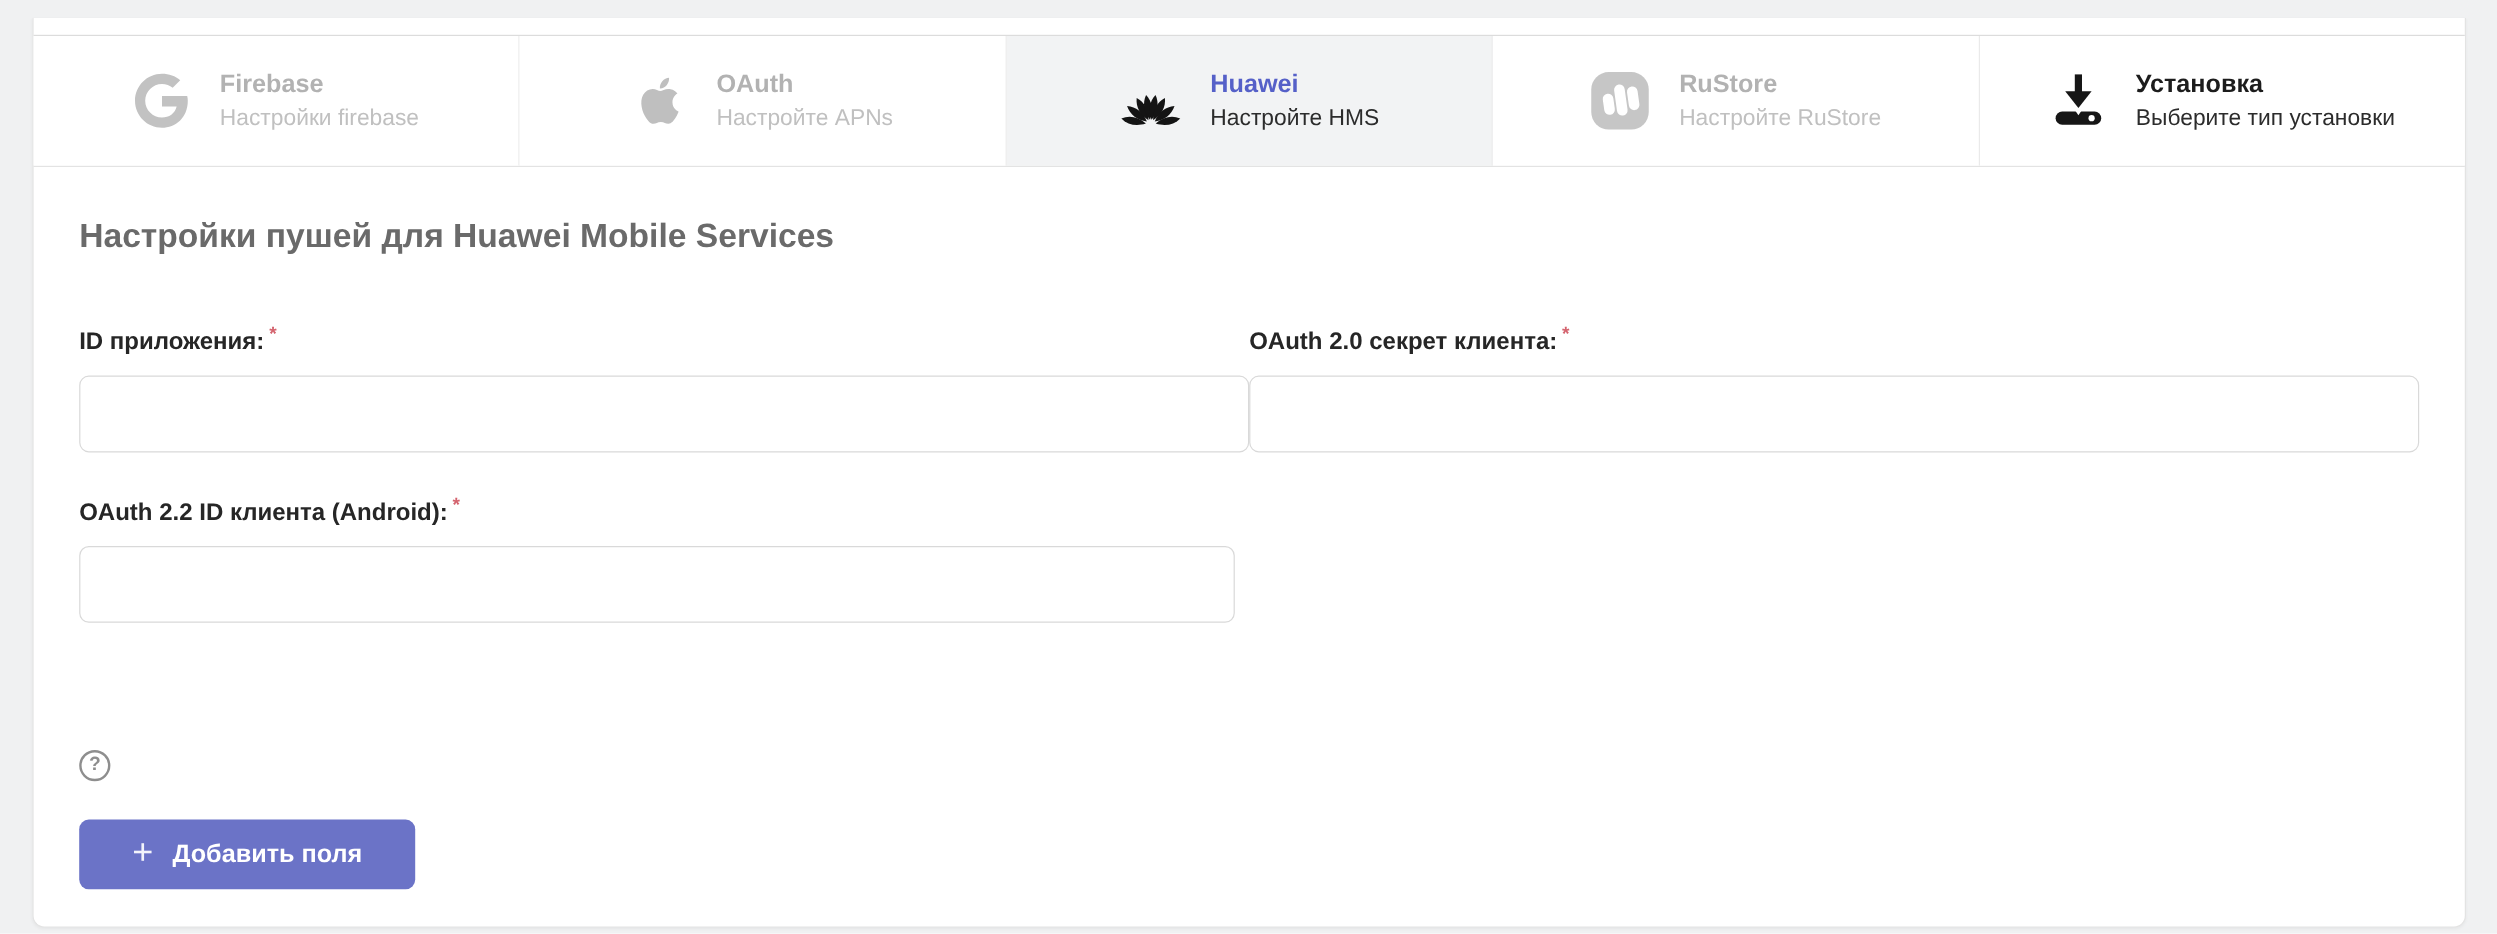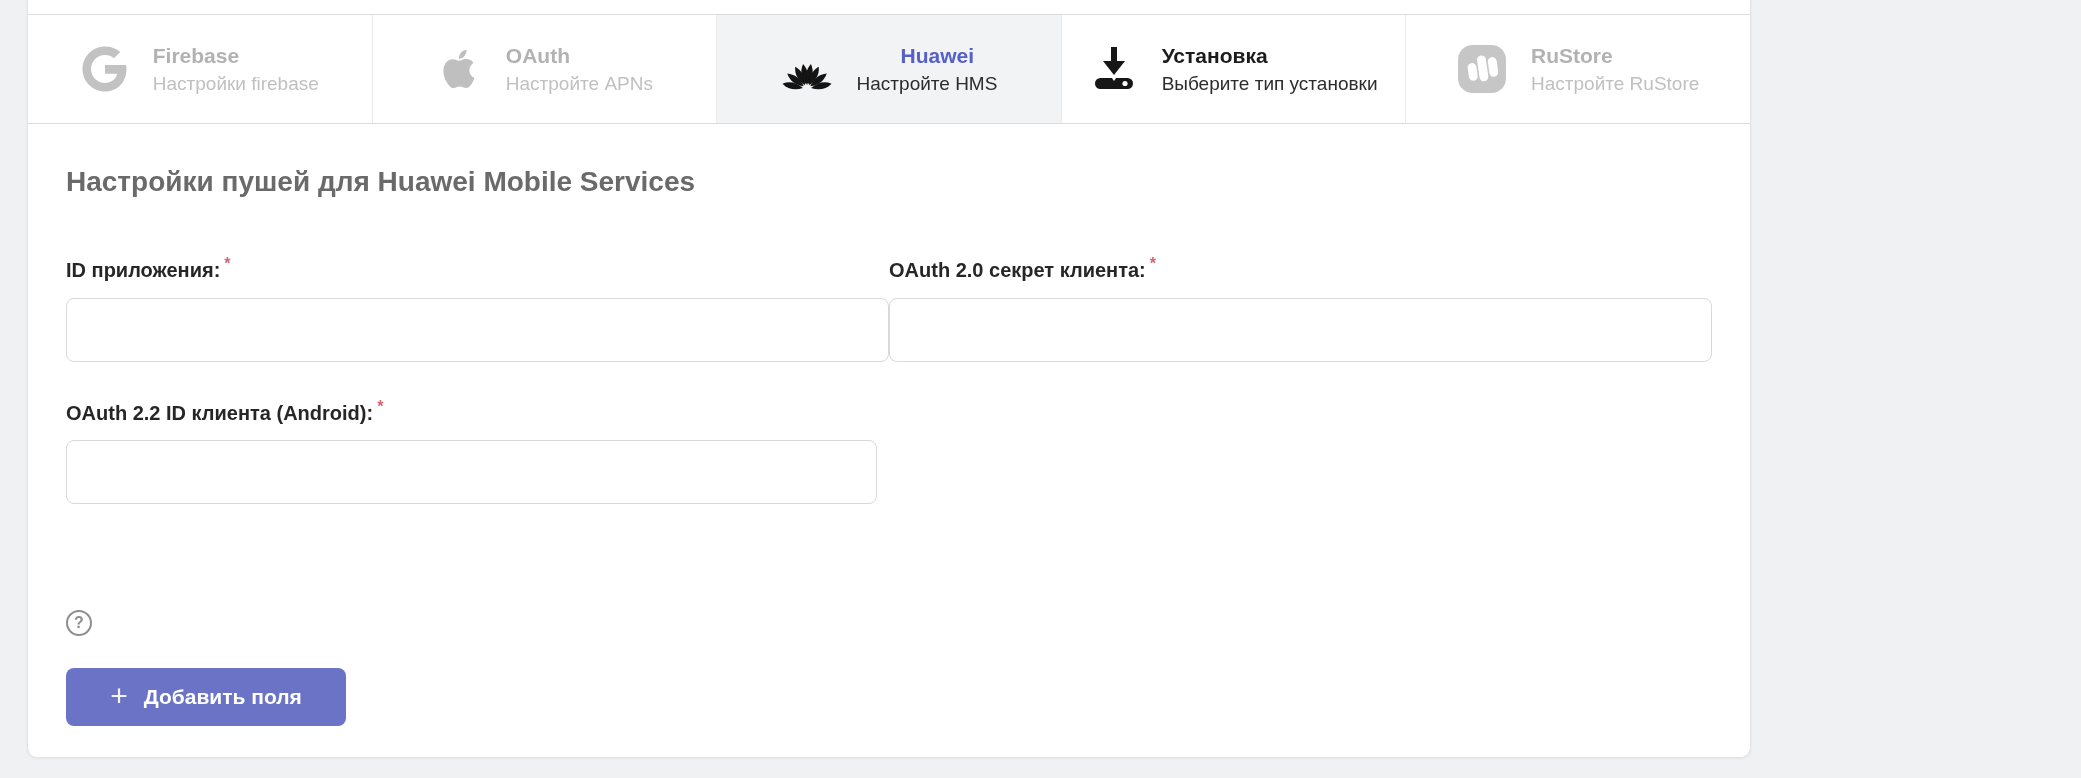--- a/index.html
+++ b/index.html
@@ -4,22 +4,22 @@
 <style>
   html,body{margin:0;padding:0;}
   body{
     width:2081px;height:778px;
     background:#f0f1f2;
     font-family:"Liberation Sans","DejaVu Sans",sans-serif;
     overflow:hidden;
     position:relative;
   }
   .card{
-    position:absolute;left:27px;top:0;
-    width:1724px;height:758px;
+    position:absolute;left:27px;top:15px;
+    width:2028px;height:758px;
     background:#ffffff;
     border:1px solid #e3e3e3;border-top:none;
     border-radius:0 0 10px 10px;
     box-shadow:0 1px 3px rgba(0,0,0,0.05);
     box-sizing:border-box;
   }
   .top-strip{height:14px;border-bottom:1px solid #dcdcdc;}
   
   .tabs{display:flex;height:108px;border-bottom:1px solid #dcdcdc;}
   .tab{
@@ -27,21 +27,21 @@
     gap:24px;border-right:1px solid #eaeaea;cursor:pointer;
     background:#ffffff;
   }
   .tab:last-child{border-right:none;}
   .tab--active{background:#f2f3f4;}
   .tab .txt{display:flex;flex-direction:column;line-height:1.22;}
   .tab-title{font-size:21px;font-weight:bold;}
   .tab-sub{font-size:19px;margin-top:3px;}
   .tab--muted .tab-title{color:#b2b2b2;}
   .tab--muted .tab-sub{color:#c0c0c0;}
-  .tab--active .tab-title{color:#5560c8;margin-left:44px;}
+  .tab--active .tab-title{color:#5560c8;}
   .tab--active .tab-sub{color:#2c2c2c;text-align:right;}
   .tab--dark .tab-title{color:#1c1c1c;}
   .tab--dark .tab-sub{color:#2c2c2c;}
   .tab-icon{flex:0 0 auto;display:flex;align-items:center;justify-content:center;}
   
   .main{padding:0 38px;}
   .page-heading{
     margin:44px 0 0 0;font-size:28px;font-weight:bold;color:#6a6a6a;line-height:28px;
   }
   .form-row{display:flex;margin-top:56px;}
@@ -120,50 +120,50 @@
             <path transform="rotate(78)  translate(0,-4)" d="M0 0 C -4 -7 -4 -14 0 -20 C 4 -14 4 -7 0 0 Z"></path>
           </g>
         </svg>
       </span>
       <span class="txt">
         <span class="tab-title">Huawei</span>
         <span class="tab-sub">Настройте HMS</span>
       </span>
     </div>
 
-    <div class="tab tab--dark">
-      <span class="tab-icon">
-        <svg width="48" height="48" viewBox="0 0 48 48">
-          <rect x="5" y="33" width="38" height="11" rx="5.5" fill="#161616"></rect>
-          <polygon points="9,14 39,14 24,36" fill="#ffffff"></polygon>
-          <rect x="21" y="2" width="6" height="17" fill="#161616"></rect>
-          <polygon points="13,16 35,16 24,30" fill="#161616"></polygon>
-          <circle cx="35" cy="38.5" r="2.6" fill="#ffffff"></circle>
-        </svg>
-      </span>
-      <span class="txt">
-        <span class="tab-title">Установка</span>
-        <span class="tab-sub">Выберите тип установки</span>
-      </span>
-    </div>
-
     <div class="tab tab--muted">
       <span class="tab-icon">
         <svg width="50" height="50" viewBox="0 0 48 48">
           <rect x="1" y="1" width="46" height="46" rx="14" fill="#c6c6c6"></rect>
           <g transform="rotate(-8 24 24)" fill="#ffffff">
             <rect x="10.5" y="17" width="8.5" height="17" rx="4.2"></rect>
             <rect x="20.5" y="11" width="8.5" height="25" rx="4.2"></rect>
             <rect x="30.5" y="14" width="8.5" height="19" rx="4.2"></rect>
           </g>
         </svg>
       </span>
       <span class="txt">
         <span class="tab-title">RuStore</span>
         <span class="tab-sub">Настройте RuStore</span>
+      </span>
+    </div>
+
+    <div class="tab tab--dark">
+      <span class="tab-icon">
+        <svg width="48" height="48" viewBox="0 0 48 48">
+          <rect x="5" y="33" width="38" height="11" rx="5.5" fill="#161616"></rect>
+          <polygon points="9,14 39,14 24,36" fill="#ffffff"></polygon>
+          <rect x="21" y="2" width="6" height="17" fill="#161616"></rect>
+          <polygon points="13,16 35,16 24,30" fill="#161616"></polygon>
+          <circle cx="35" cy="38.5" r="2.6" fill="#ffffff"></circle>
+        </svg>
+      </span>
+      <span class="txt">
+        <span class="tab-title">Установка</span>
+        <span class="tab-sub">Выберите тип установки</span>
       </span>
     </div>
 
   </div>
 
   <div class="main">
     <h2 class="page-heading">Настройки пушей для Huawei Mobile Services</h2>
 
     <div class="form-row">
       <div class="form-col">

